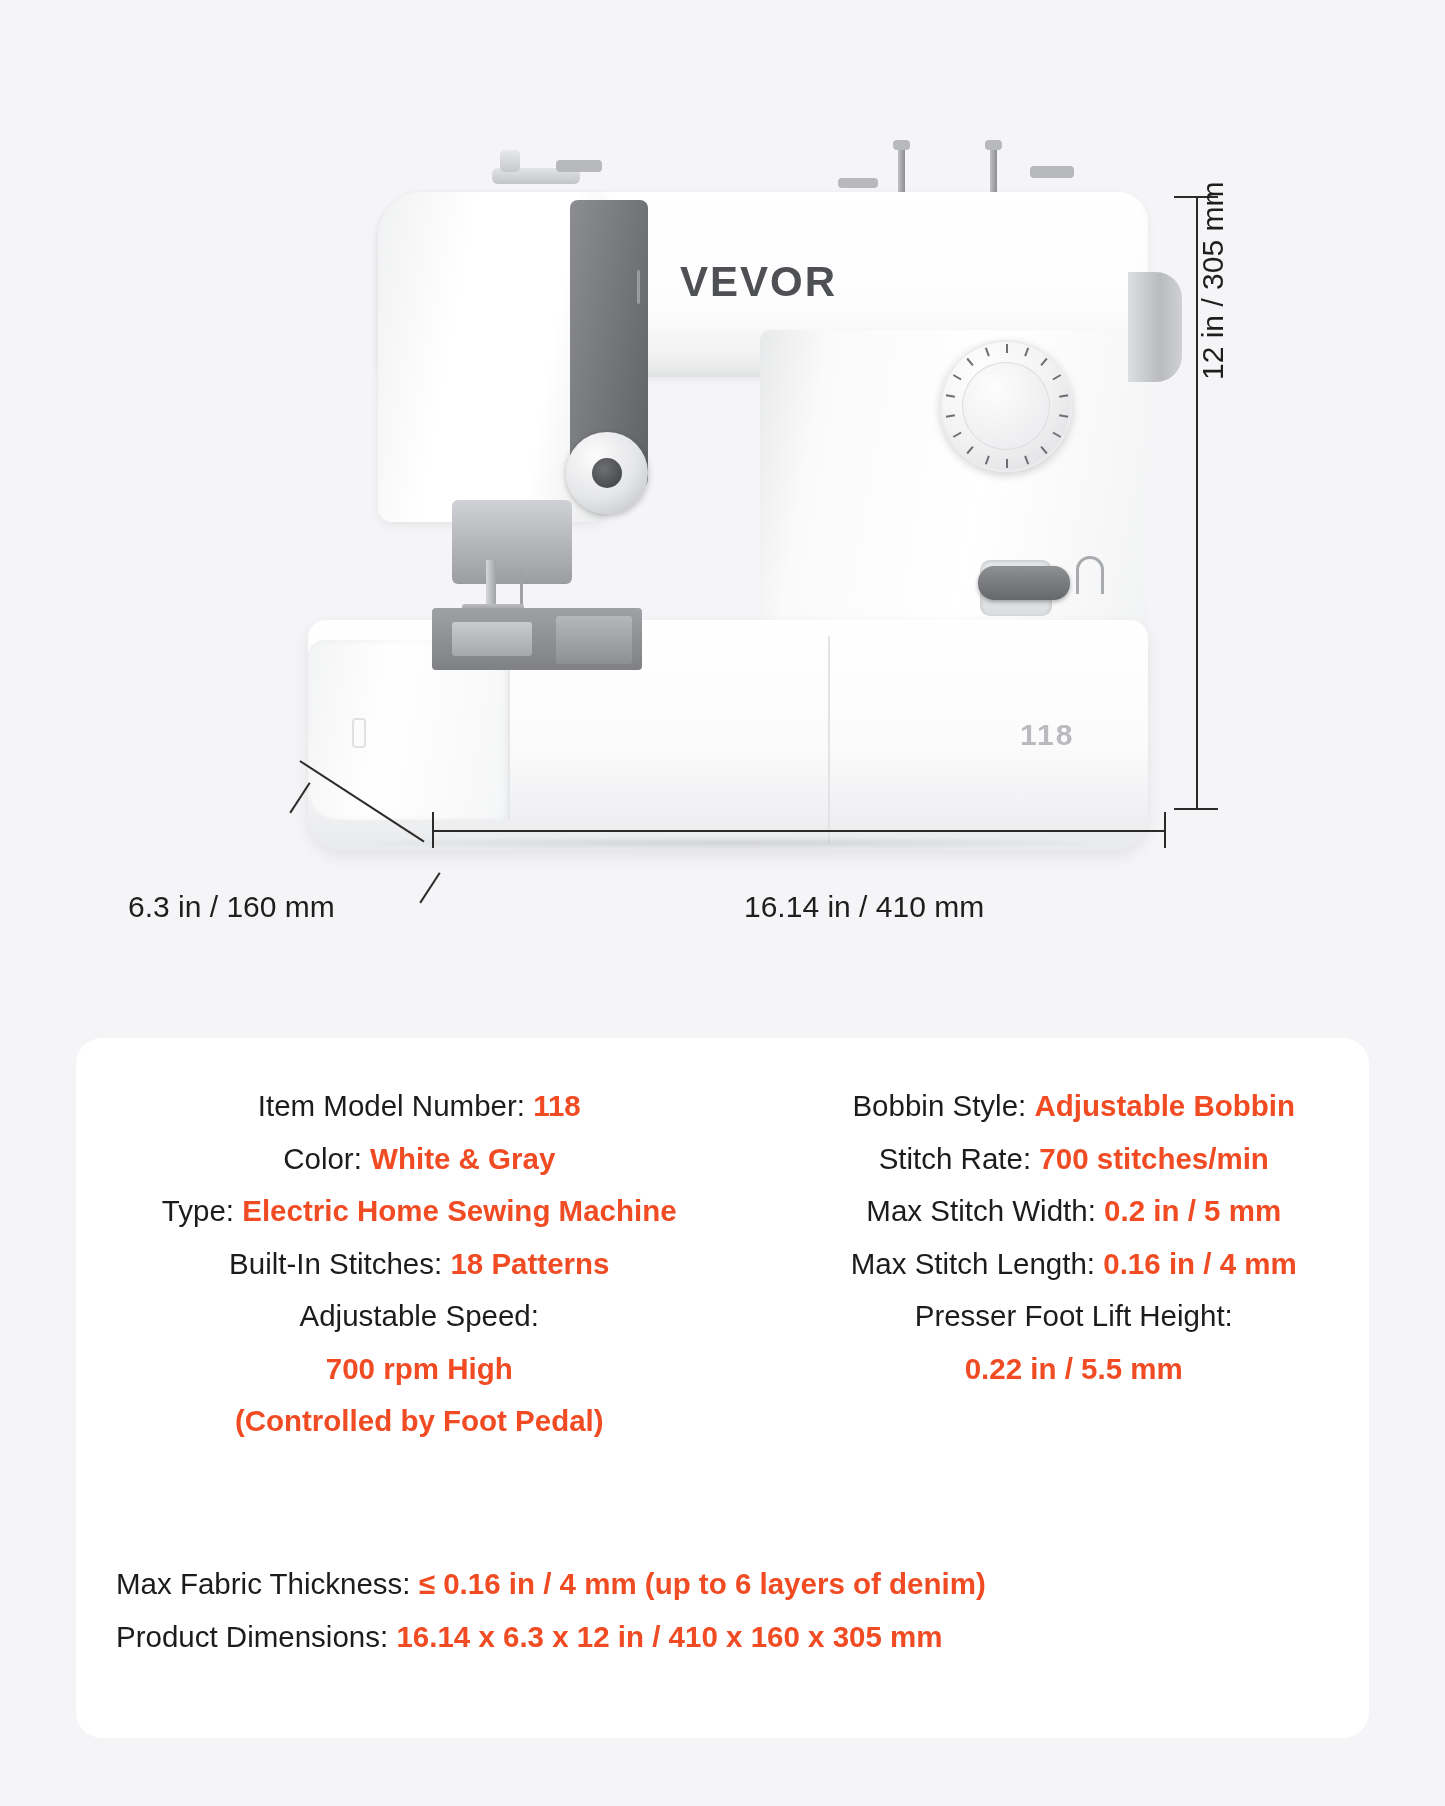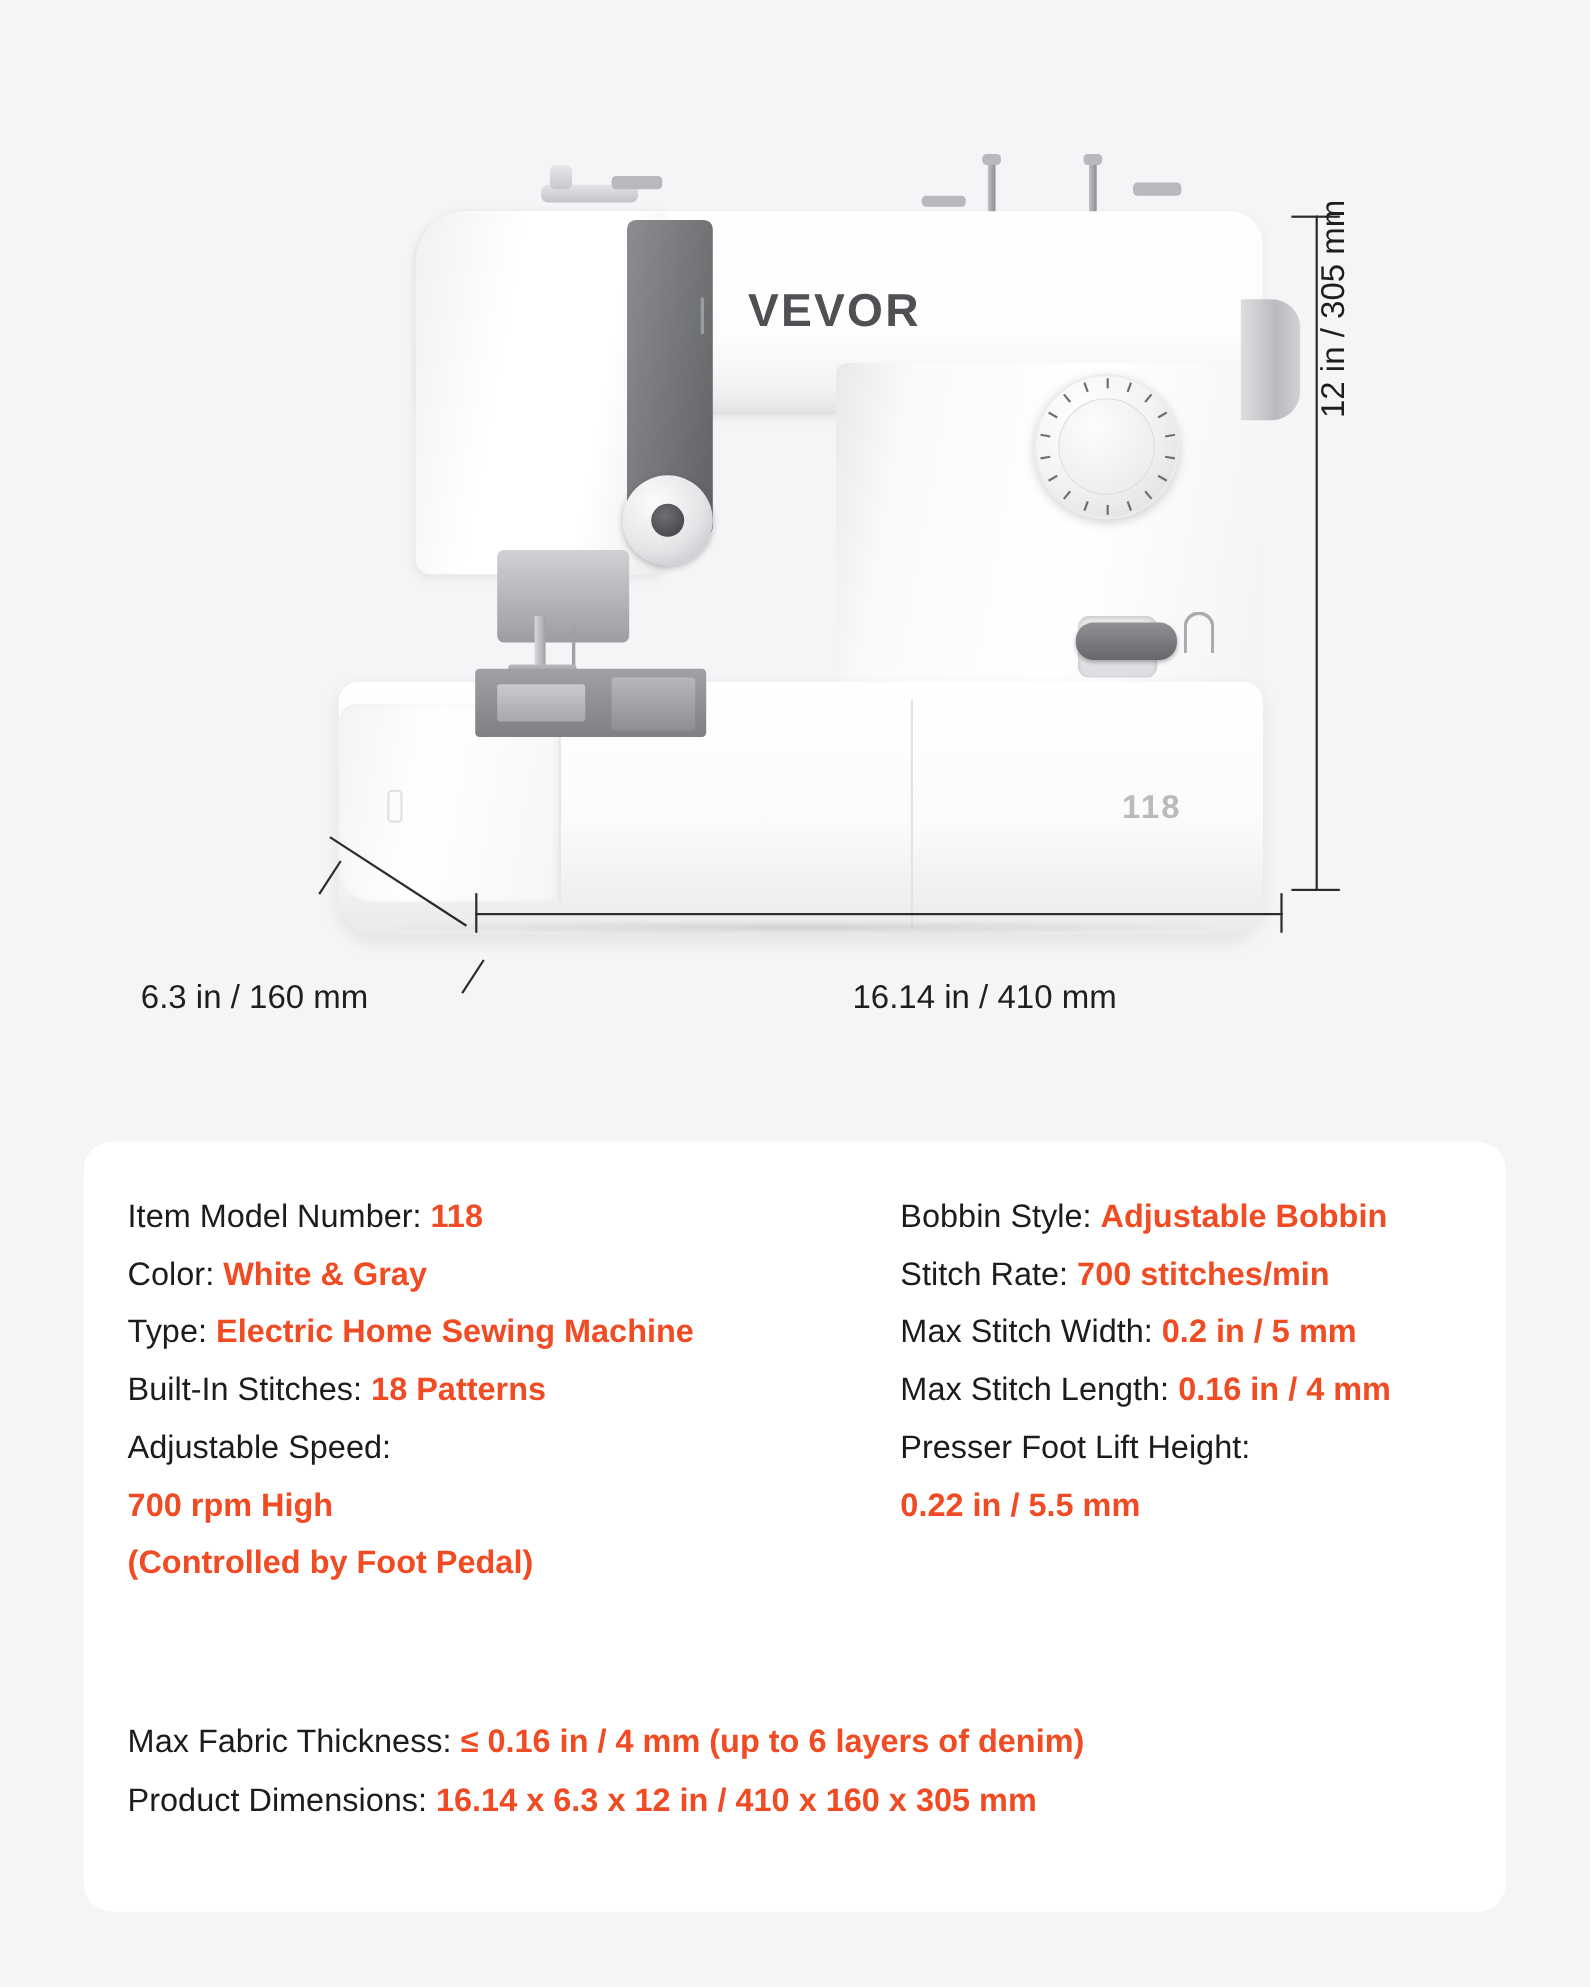--- a/index.html
+++ b/index.html
@@ -229,39 +229,39 @@
     position:absolute;
     font-size: 30px;
     color:#1e1e1e;
     font-family:"Liberation Sans", sans-serif;
     white-space:nowrap;
   }
   .dim-height {
     left: 1196px; top: 380px;
     transform: rotate(-90deg); transform-origin: left top;
   }
-  .dim-width { left: 775px; top: 890px; }
+  .dim-width { left: 744px; top: 890px; }
   .dim-depth { left: 128px; top: 890px; }
 
   
   .card {
     position:absolute;
     left: 76px; top: 1038px;
     width: 1293px; height: 700px;
     background:#ffffff;
     border-radius: 26px;
   }
   .spec-grid {
     position:absolute;
     left: 40px; top: 42px;
     width: 1213px;
     display:flex;
     gap: 0px;
   }
-  .col { width: 50%; }
+  .col { width: 50%; text-align: center; }
   .col-right { padding-left: 96px; }
   .spec {
     font-size: 29.5px;
     line-height: 1.78;
     color:#1c1c1c;
     white-space: nowrap;
   }
   .spec .v { color:#f04b23; font-weight:700; }
   .full-rows {
     position:absolute; left:40px; top: 520px; width: 1213px;

